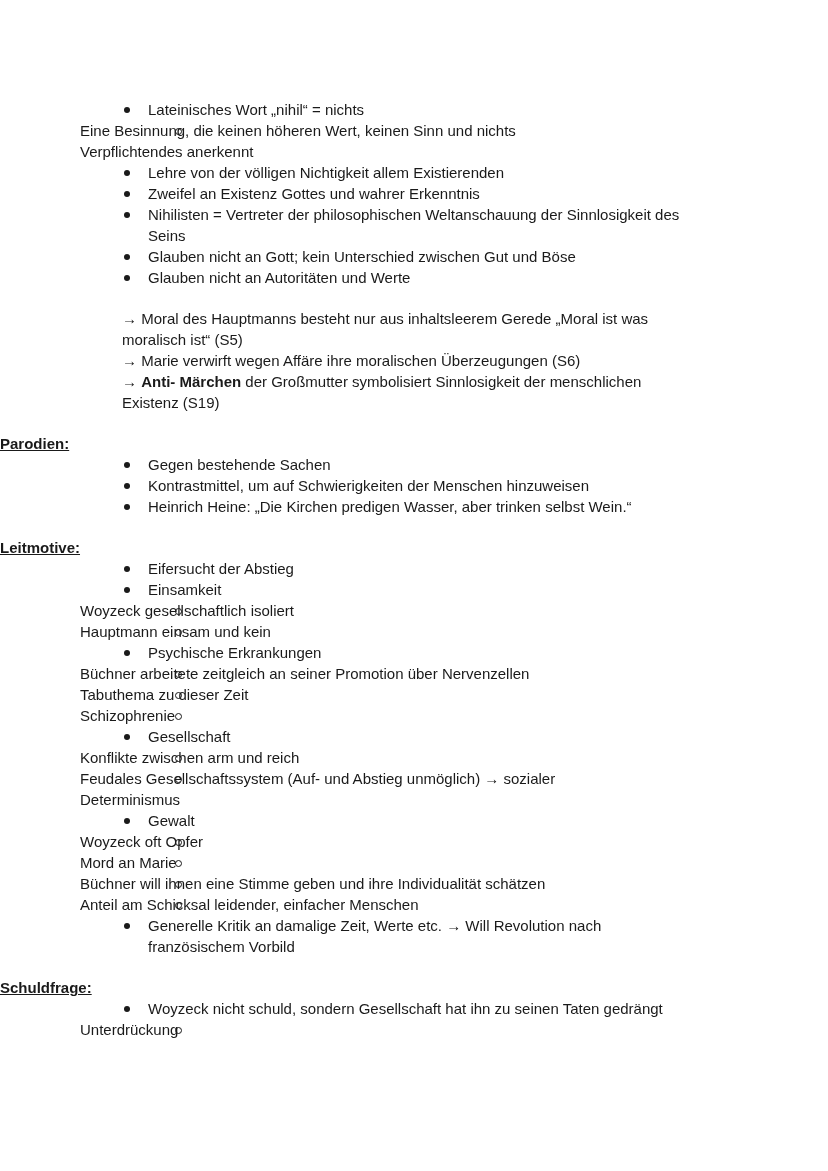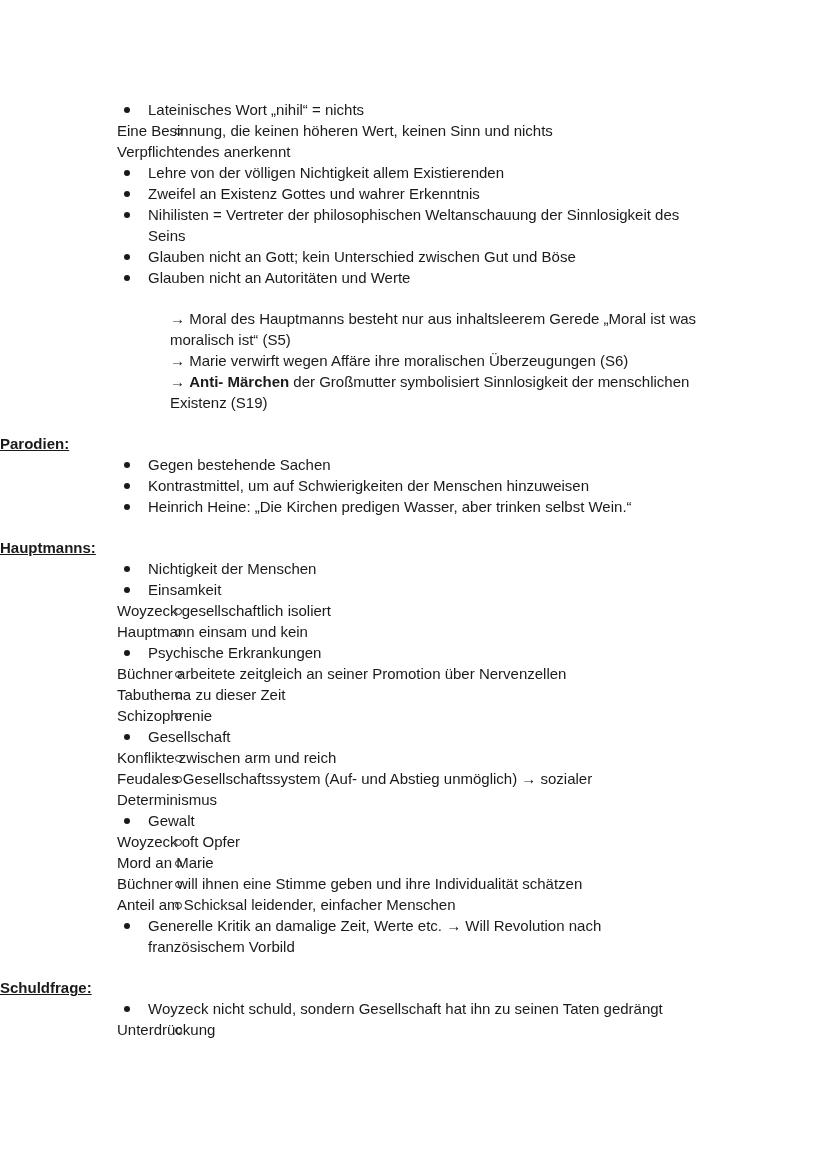--- a/index.html
+++ b/index.html
@@ -22,22 +22,22 @@
       left: 0;
       top: 99px;
       width: 828px;
     }
     .line {
       position: relative;
       height: 21px;
       white-space: nowrap;
     }
     .l1 { padding-left: 148px; }
-    .l2 { padding-left: 117px; }
-    .para { padding-left: 122px; margin-left: 48px; }
+    .l2 { padding-left: 80px; }
+    .para { padding-left: 122px; }
     .heading { font-weight: bold; text-decoration: underline; }
     .bullet {
       position: absolute;
       left: 124px;
       top: 8px;
       width: 6px;
       height: 6px;
       background: #1a1a1a;
       border-radius: 50%;
     }
@@ -78,22 +78,22 @@
 
   <div class="gap"></div>
 
   <div class="line heading">Parodien:</div>
   <div class="line l1"><span class="bullet"></span><span>Gegen bestehende Sachen</span></div>
   <div class="line l1"><span class="bullet"></span><span>Kontrastmittel, um auf Schwierigkeiten der Menschen hinzuweisen</span></div>
   <div class="line l1"><span class="bullet"></span><span>Heinrich Heine: „Die Kirchen predigen Wasser, aber trinken selbst Wein.“</span></div>
 
   <div class="gap"></div>
 
-  <div class="line heading">Hauptmanns:</div>
-  <div class="line l1"><span class="bullet"></span><span>Nichtigkeit der Menschen</span></div>
+  <div class="line heading">Leitmotive:</div>
+  <div class="line l1"><span class="bullet"></span><span>Eifersucht der Abstieg</span></div>
   <div class="line l1"><span class="bullet"></span><span>Einsamkeit</span></div>
   <div class="line l2"><span class="circle"></span><span>Woyzeck gesellschaftlich isoliert</span></div>
   <div class="line l2"><span class="circle"></span><span>Hauptmann einsam und kein</span></div>
   <div class="line l1"><span class="bullet"></span><span>Psychische Erkrankungen</span></div>
   <div class="line l2"><span class="circle"></span><span>Büchner arbeitete zeitgleich an seiner Promotion über Nervenzellen</span></div>
   <div class="line l2"><span class="circle"></span><span>Tabuthema zu dieser Zeit</span></div>
   <div class="line l2"><span class="circle"></span><span>Schizophrenie</span></div>
   <div class="line l1"><span class="bullet"></span><span>Gesellschaft</span></div>
   <div class="line l2"><span class="circle"></span><span>Konflikte zwischen arm und reich</span></div>
   <div class="line l2"><span class="circle"></span><span>Feudales Gesellschaftssystem (Auf- und Abstieg unmöglich) → sozialer</span></div>

